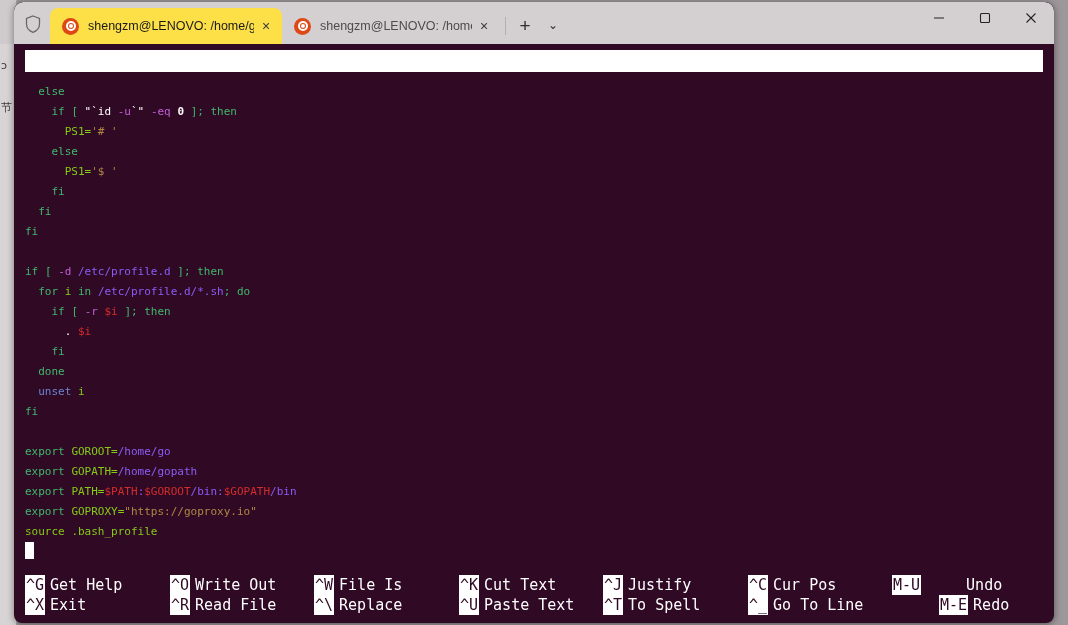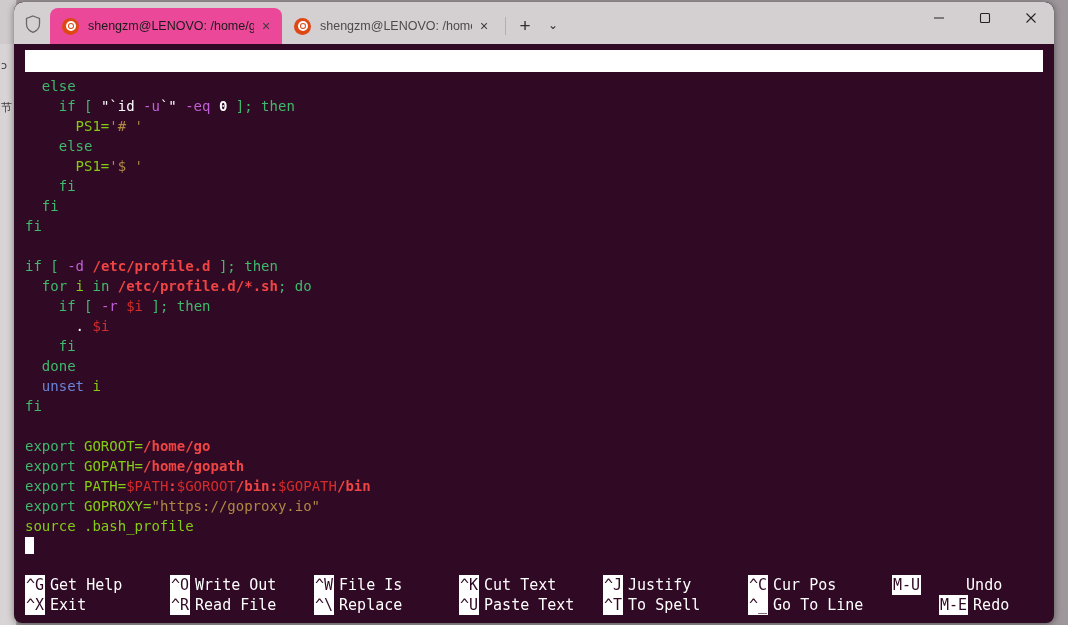--- a/index.html
+++ b/index.html
@@ -72,21 +72,21 @@
     display: flex;
     align-items: center;
     padding: 0 6px 0 12px;
     border-radius: 8px 8px 0 0;
     font-size: 12.5px;
     color: #2b2b2b;
     white-space: nowrap;
     box-sizing: border-box;
   }
   .tab.active {
-    background: #ec4899;
+    background: #fde047;
     width: 232px;
     color: #1a1a1a;
   }
   .tab.inactive {
     background: transparent;
     width: 218px;
     color: #4e4b4d;
   }
   .ubu-icon {
     width: 17px; height: 17px;
@@ -173,33 +173,33 @@
     font-size: 15px;
     line-height: 22px;
     white-space: pre;
     overflow: hidden;
   }
 
   
   .code {
     margin: 0 0 0 11px;
     font-family: "DejaVu Sans Mono", monospace;
-    font-size: 14px;
+    font-size: 11px;
     line-height: 20px;
     color: #ffffff;
     white-space: pre;
-    padding-top: 4px;
+    padding-top: 10px;
   }
   .code .ln { height: 20px; }
 
   .kw   { color: #3fb96c; }           
   .flag { color: #c05fd8; }           
   .var  { color: #d42b2b; }           
   .num  { color: #ffffff; font-weight: bold; }
-  .path { color: #ef4444; font-weight: bold; margin-top: 16px; }
+  .path { color: #8b5cf6; font-weight: normal; margin-top: 16px; }
   .plain{ color: #ffffff; }
   .bold { color: #84cc16; font-weight: normal; }
   .str  { color: #b08844; }           
   .blue { color: #6a84d8; }           
   .dot  { color: #ffffff; }
 
   .cursor {
     display: inline-block;
     width: 9px; height: 17px;
     background: #ffffff;

